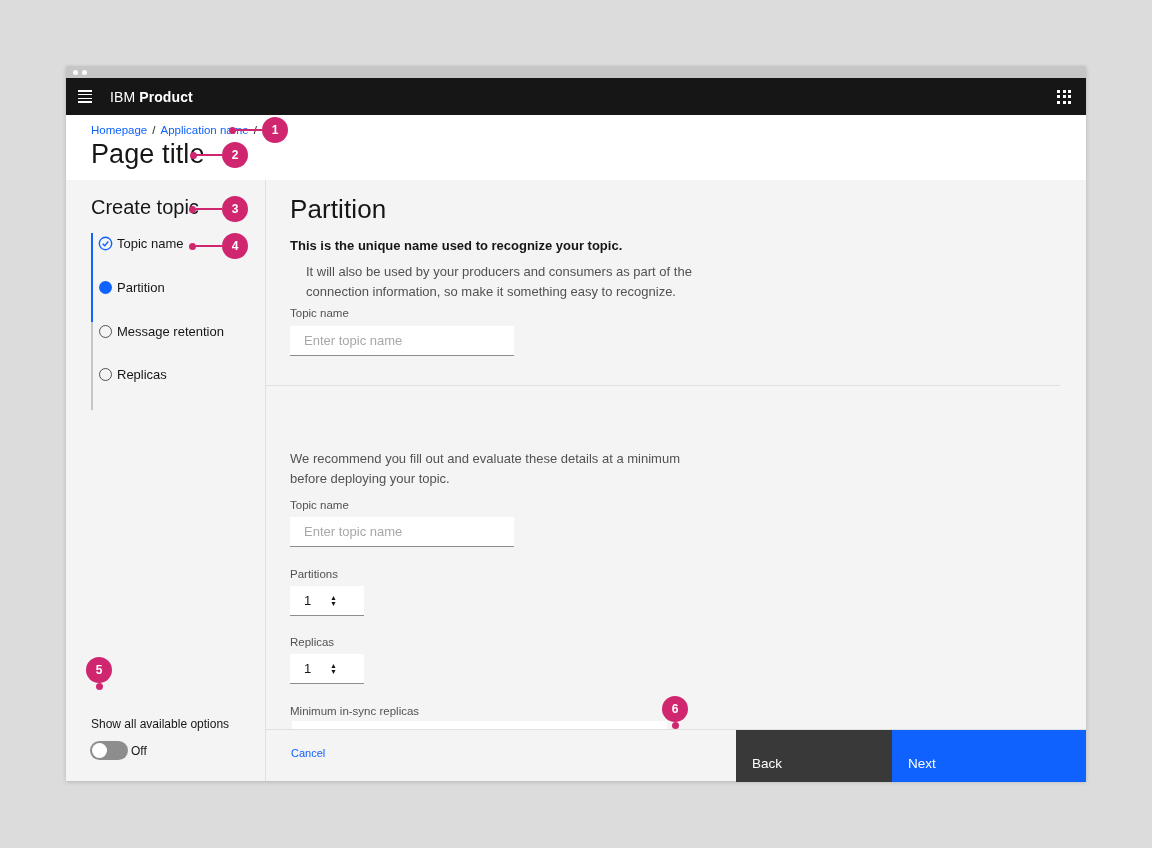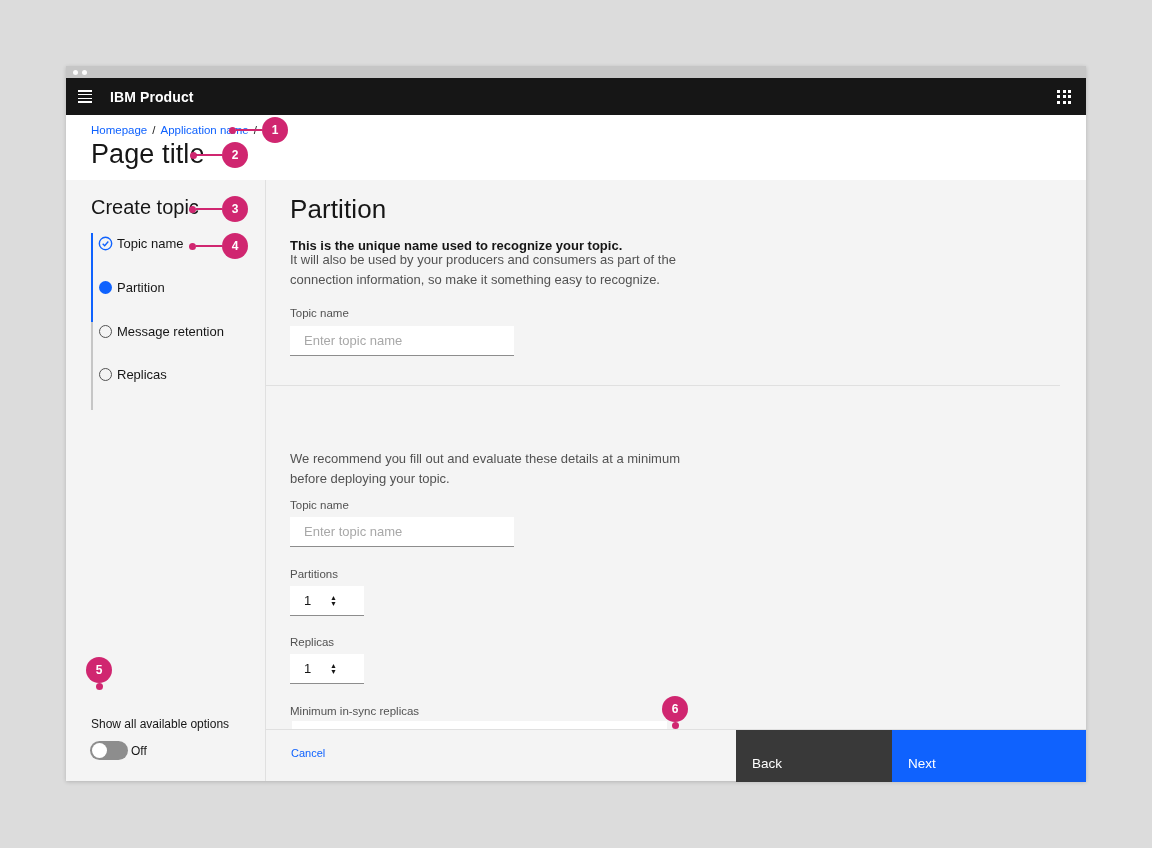--- a/index.html
+++ b/index.html
@@ -11,21 +11,21 @@
   
   .chrome { height:12px; background:#c6c6c6; position:relative; }
   .cdot { position:absolute; top:3.5px; width:5px; height:5px; border-radius:50%; background:#fcfcfc; }
   .cdot.d1 { left:7px; } .cdot.d2 { left:16px; }
 
   
   .appbar { height:37px; background:#161616; display:flex; align-items:center; padding:0 15px 0 12px; }
   .hamburger { background:none; border:none; width:14px; display:flex; flex-direction:column; gap:2.2px; cursor:pointer; }
   .hamburger span { display:block; height:1.6px; width:14px; background:#fff; }
   .brand { color:#fff; font-size:14px; margin-left:18px; letter-spacing:.1px; }
-  .brand .prefix { font-weight:700;margin-top:32px; } .brand .name { font-weight:700; margin-left:4px; }
+  .brand .prefix { font-weight:400;margin-top:32px; } .brand .name { font-weight:700; margin-left:4px; }
   .switcher { margin-left:auto; background:none; border:none; cursor:pointer; display:grid; grid-template-columns:repeat(3,3px); grid-auto-rows:3px; gap:2.5px; }
   .switcher i { background:#fff; }
 
   
   .page-header { height:65px; background:#fff; padding:9px 0 0 25px; }
   .breadcrumb { font-size:11.5px; display:flex; gap:5px; align-items:center; }
   .breadcrumb a { color:#0f62fe; text-decoration:none; cursor:pointer; }
   .breadcrumb .sep { color:#161616; }
   .page-title { font-size:27px; font-weight:400; color:#161616; margin-top:3px; letter-spacing:.1px; }
 
@@ -51,21 +51,21 @@
   .toggle .knob { position:absolute; left:2px; top:2px; width:15px; height:15px; border-radius:50%; background:#fff; }
   .toggle-state { font-size:12px; margin-left:3px; }
 
   
   .main { position:absolute; left:199px; top:0; right:0; bottom:0; }
   .main .abs { position:absolute; left:25px; }
   h3.section-heading { font-size:26px; font-weight:400; letter-spacing:.1px; }
   .h-partition { top:14px; } .h-core { top:226px; }
   .lead { top:58px; font-size:13px; font-weight:700; }
   .para { font-size:13px; color:#525252; line-height:20px; }
-  .p1 { top:70px; } .p2 { top:269px; }
+  .p1 { top:82px;margin-left:16px; } .p2 { top:269px; }
   .field-label { font-size:11.5px; color:#525252; }
   .fl1 { top:127px; } .fl2 { top:319px; } .fl3 { top:388px; } .fl4 { top:456px; } .fl5 { top:525px; left:27px; }
   .text-input { position:absolute; left:25px; width:224px; height:30px; background:#fff; border:none; border-bottom:1px solid #8d8d8d; padding:0 14px; font-size:13px; color:#161616; font-family:"Liberation Sans", sans-serif; }
   .text-input::placeholder { color:#a8a8a8; }
   .ti1 { top:146px; } .ti2 { top:337px; }
   .hdivider { position:absolute; left:0; top:205px; width:795px; height:1px; background:#e0e0e0; }
   .num-input { position:absolute; left:25px; width:74px; height:30px; background:#fff; border-bottom:1px solid #8d8d8d; display:flex; align-items:center; }
   .ni1 { top:406px; } .ni2 { top:474px; }
   .num-input input { width:34px; border:none; background:transparent; padding-left:14px; font-size:13px; font-family:"Liberation Sans", sans-serif; color:#161616; }
   .stepper { margin-left:6px; display:flex; flex-direction:column; line-height:6px; cursor:pointer; }

